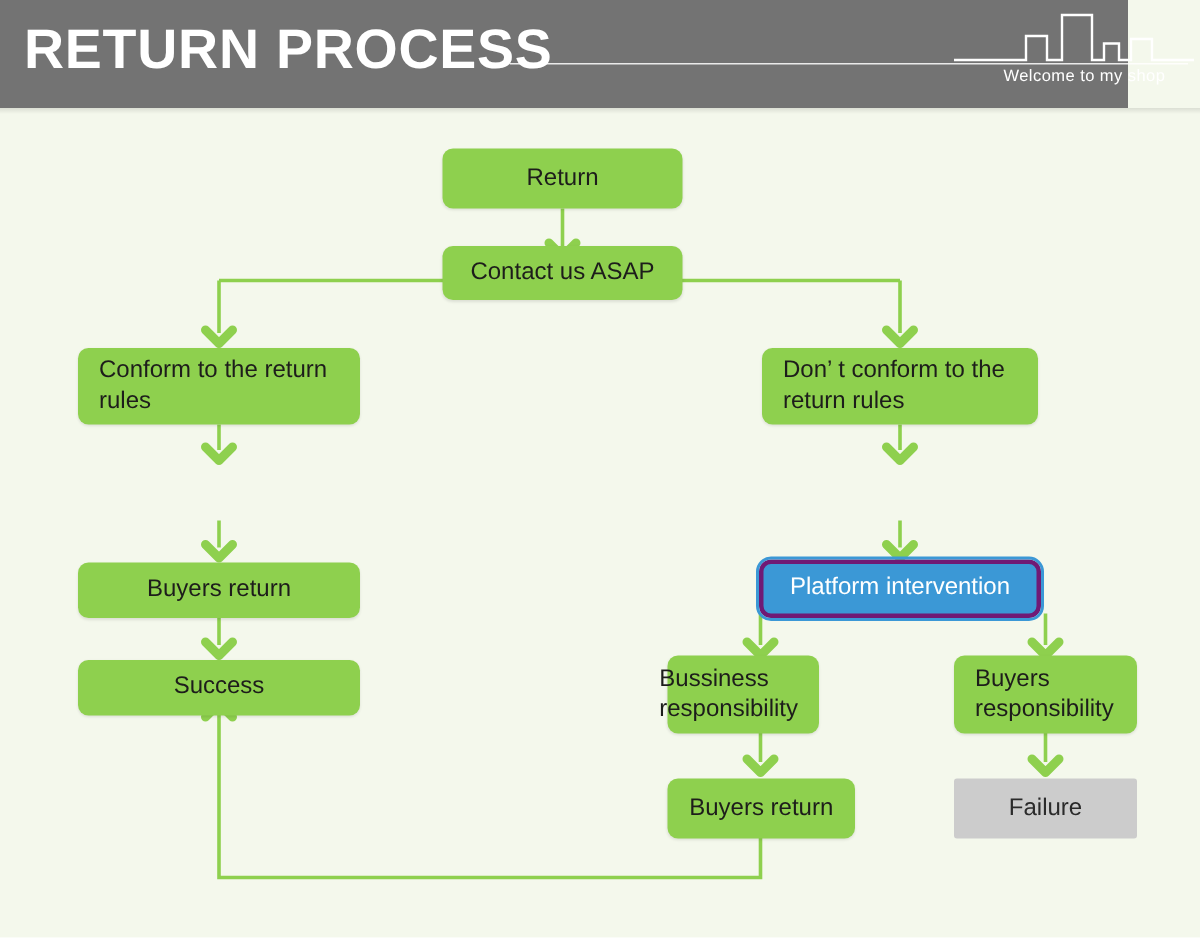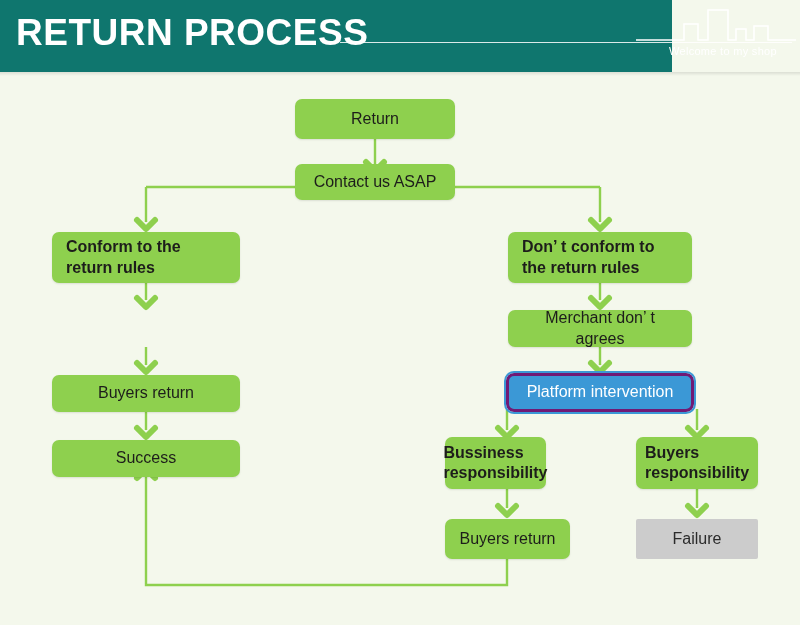--- a/index.html
+++ b/index.html
@@ -13,23 +13,23 @@
     height: 625px;
     overflow: hidden;
     background: #f4f8ec;
     font-family: "Liberation Sans", sans-serif;
   }
 
   
   #header {
     position: absolute;
     left: 0; top: 0;
-    width: 672px;
+    width: 752px;
     height: 72px;
-    background: #0f766e;
+    background: #737373;
   }
   #header-title {
     position: absolute;
     left: 16px;
     top: 12px;
     font-size: 37px;
     font-weight: bold;
     letter-spacing: 0.5px;
     color: #ffffff;
     font-family: "Liberation Sans", sans-serif;
@@ -89,21 +89,21 @@
     border-radius: 7px;
     background: #8ed04e;
     color: #1d1d1b;
     font-size: 16px;
     line-height: 1.28;
     padding: 16px 14px;
     box-shadow: 0 1px 2px rgba(0,0,0,0.10);
     z-index: 2;
   }
   .node.center { justify-content: center; text-align: center; }
-  .node.leftal { justify-content: center; text-align: left; font-weight: bold; }
+  .node.leftal { justify-content: flex-end; text-align: left; }
 
   .node.highlight {
     background: #3b98d6;
     color: #ffffff;
     border: 3px solid #701a75;
     outline: 2px solid #3b98d6;
     border-radius: 8px;
     box-shadow: none;
   }
   .node.gray {
@@ -203,23 +203,20 @@
     </div>
 
     <div class="node center" style="left:52px; top:368px; width:188px; height:37px;">
       <span>Success</span>
     </div>
 
     <div class="node leftal" style="left:508px; top:160px; width:184px; height:51px;">
       <span>Don’ t conform to the return rules</span>
     </div>
 
-    <div class="node center" style="left:508px; top:238px; width:184px; height:37px;">
-      <span>Merchant don’ t agrees</span>
-    </div>
 
     <div class="node center highlight" style="left:506px; top:301px; width:188px; height:39px;">
       <span>Platform intervention</span>
     </div>
 
     <div class="node leftal" style="left:445px; top:365px; width:101px; height:52px;">
       <span>Bussiness responsibility</span>
     </div>
 
     <div class="node leftal" style="left:636px; top:365px; width:122px; height:52px;">

